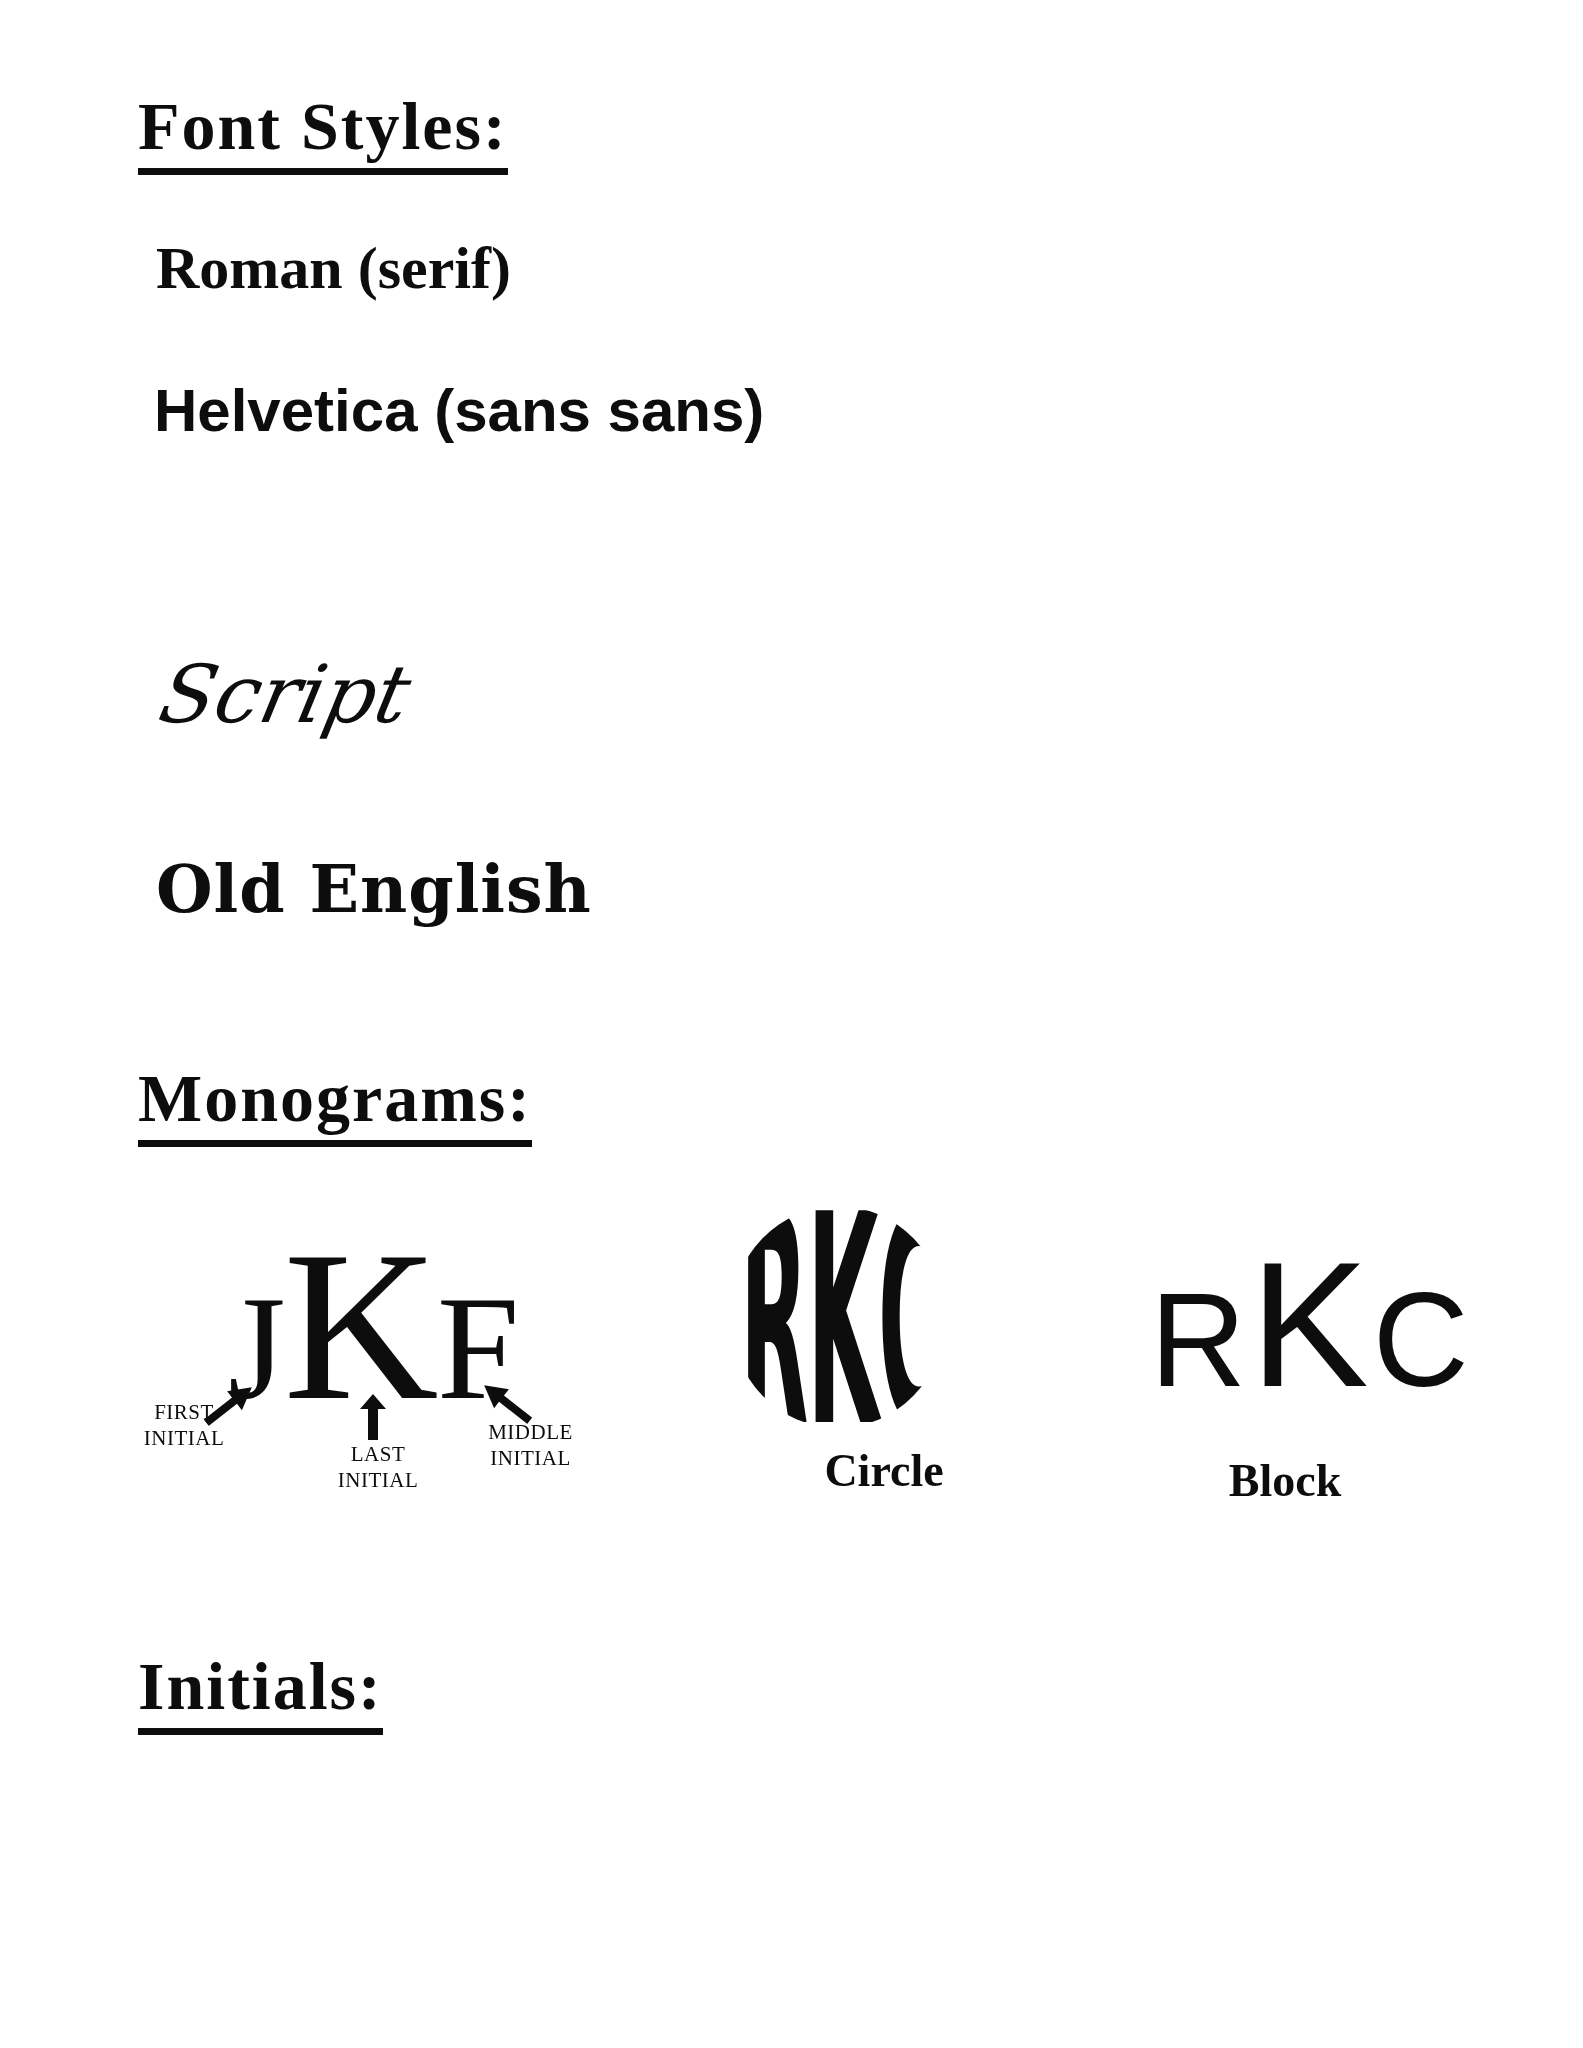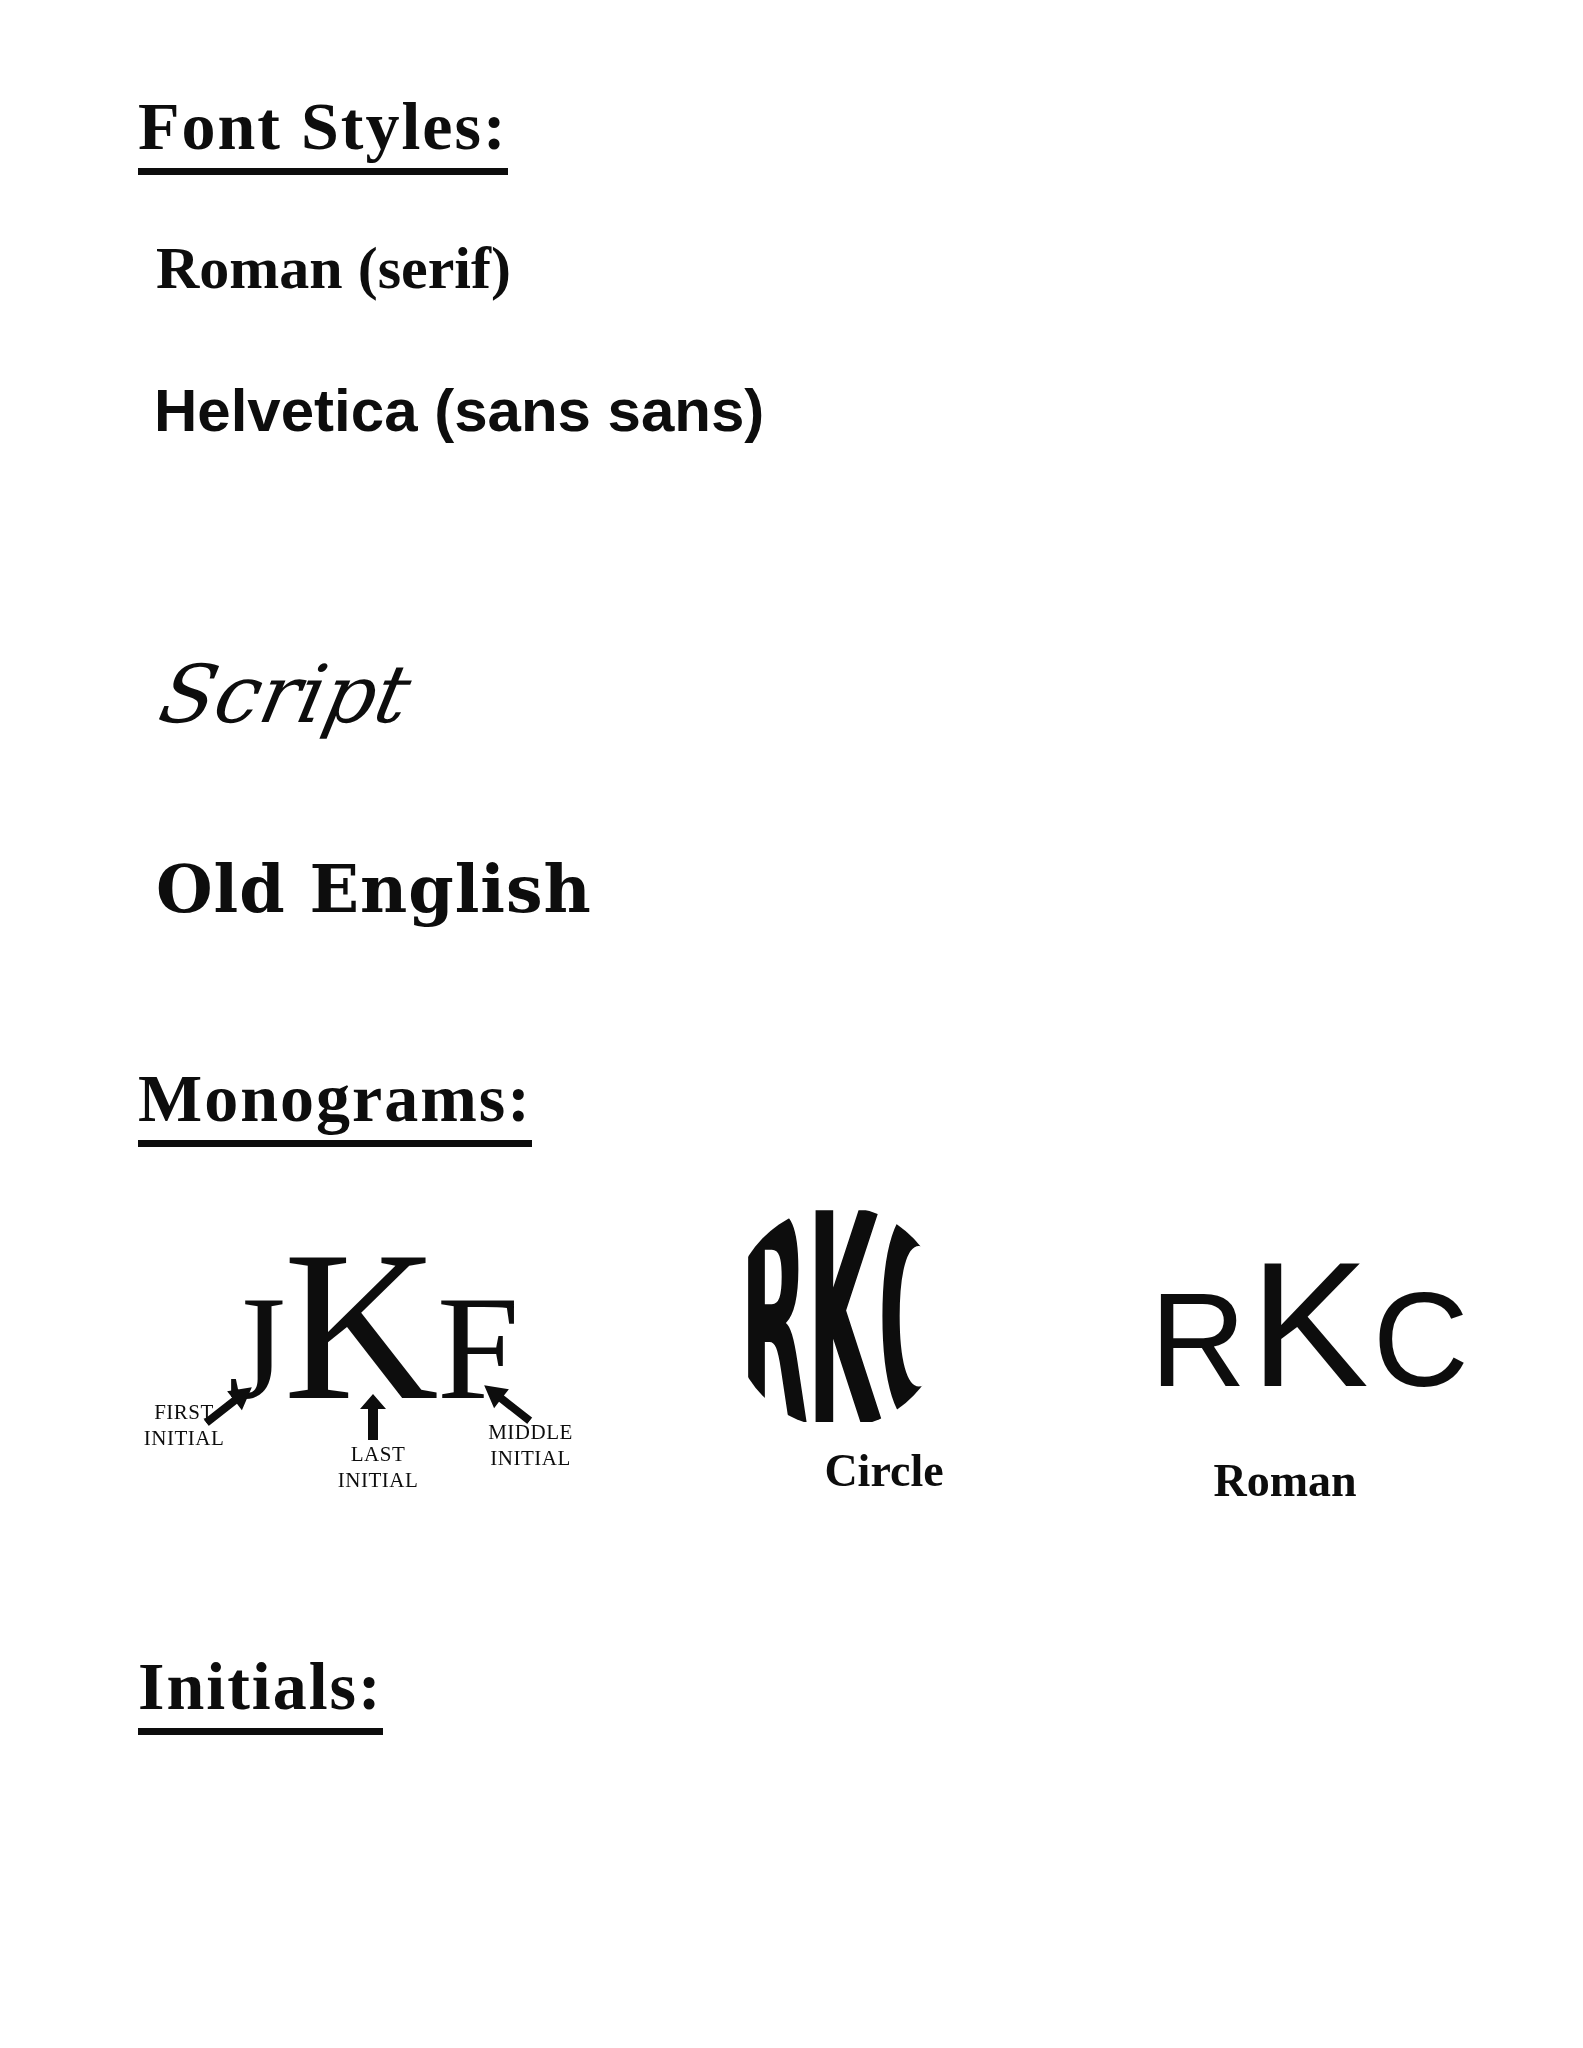--- a/index.html
+++ b/index.html
@@ -122,18 +122,18 @@
   </svg>
 
   <div class="abs caption" style="left:804px; top:1446px; width:160px;">Circle</div>
 
   <div class="abs blockmono" style="left:1148px; top:1236px;">
     <span class="side">R</span>
     <span class="big">K</span>
     <span class="side">C</span>
   </div>
 
-  <div class="abs caption" style="left:1205px; top:1456px; width:160px;">Roman</div>
+  <div class="abs caption" style="left:1205px; top:1456px; width:160px;">Block</div>
 
   <div class="abs heading" style="left:138px; top:1642px;margin-top:8px;">Initials:</div>
 
 
 </div>
 
 </body></html>

